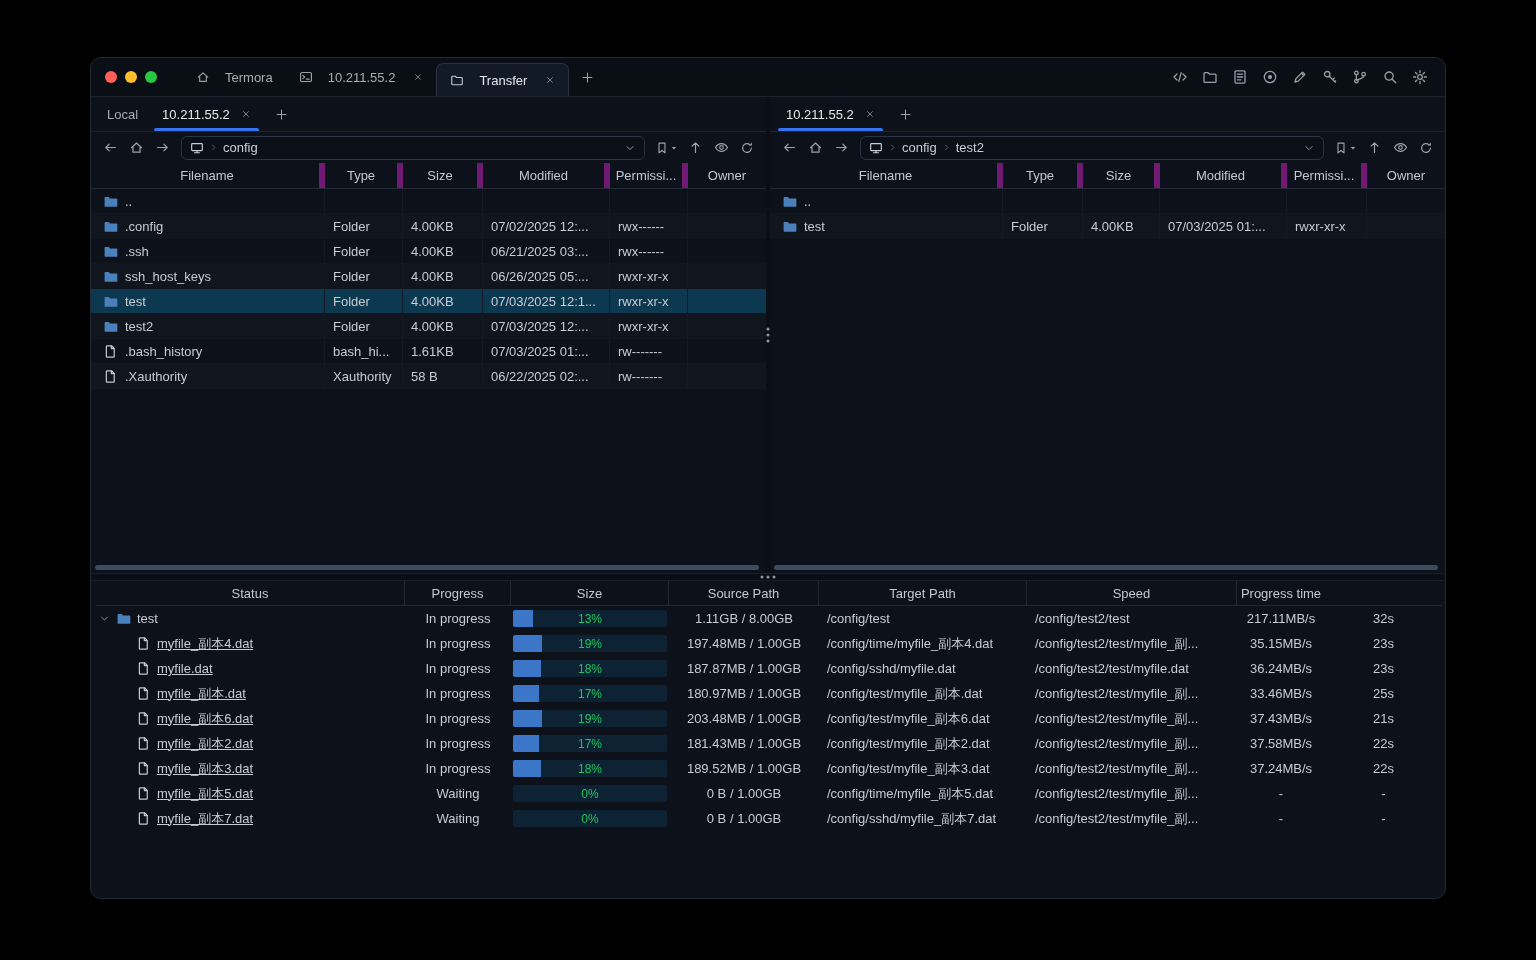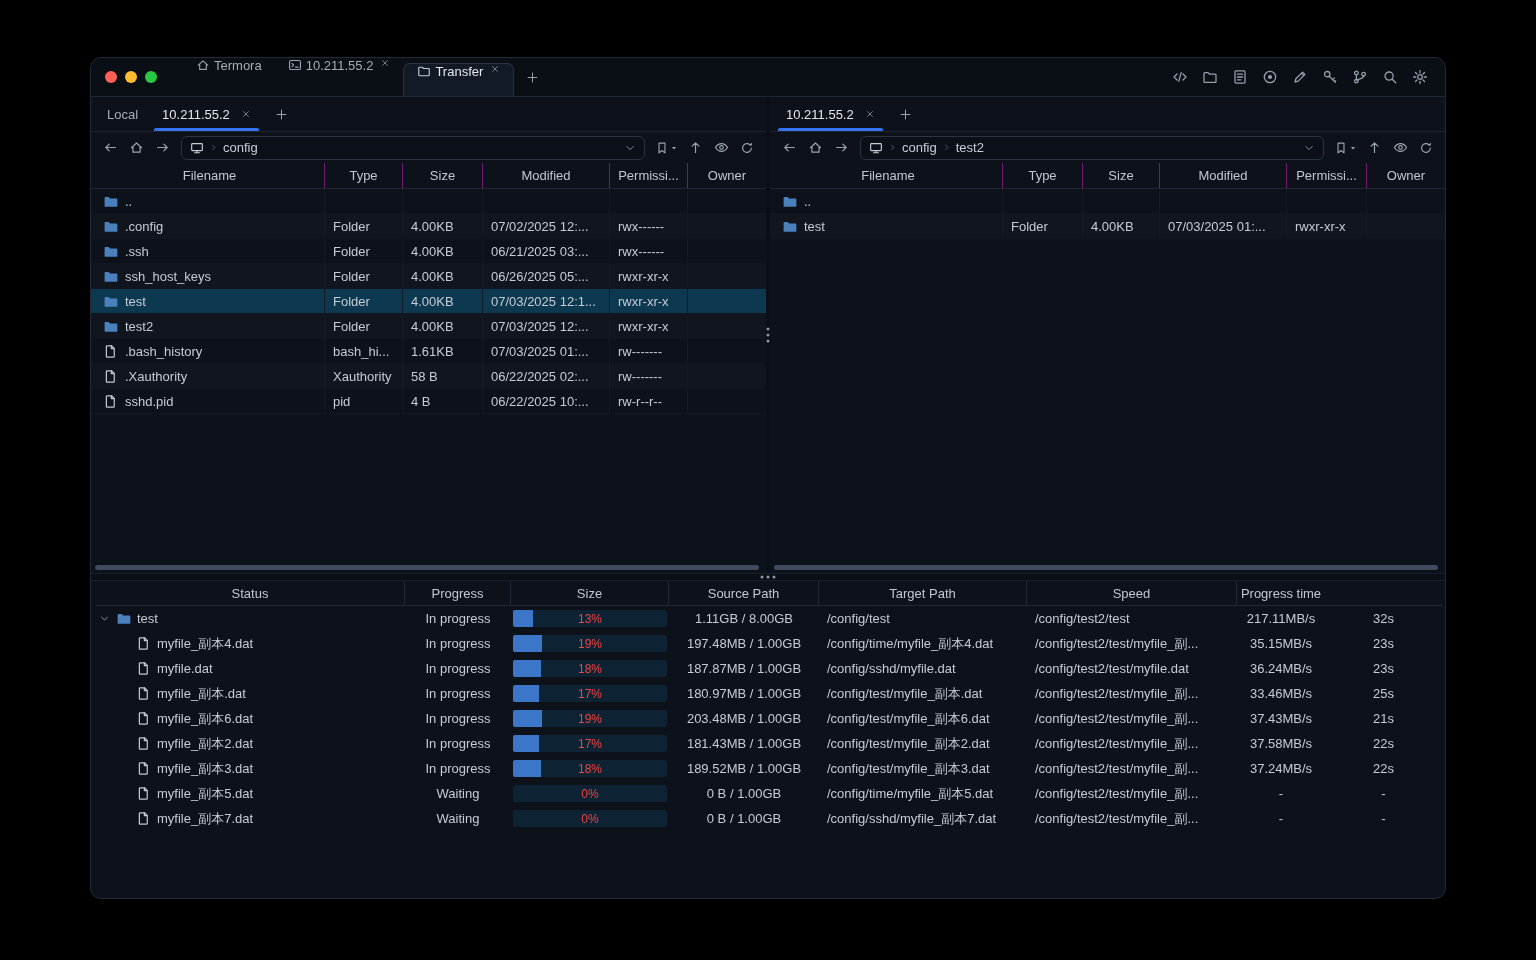--- a/index.html
+++ b/index.html
@@ -14,21 +14,21 @@
     background:#0d1119; border:1px solid #232a37; border-radius:11px;
     display:flex; flex-direction:column; overflow:hidden;
     box-shadow:0 18px 50px rgba(0,0,0,.65);
   }
   
   .titlebar { flex:0 0 39px; display:flex; align-items:stretch; background:#0a0e15;
               border-bottom:1px solid #1d2530; padding-left:14px; }
   .traffic { display:flex; align-items:center; gap:8px; margin-right:26px; }
   .tl { width:12px; height:12px; border-radius:50%; }
   .app-tabs { display:flex; align-items:stretch; }
-  .app-tab { display:flex; align-items:flex-start; gap:4px; padding:0 13px; color:#a6adb6; font-size:13px; }
+  .app-tab { display:flex; align-items:center; gap:15px; padding:0 13px; color:#a6adb6; font-size:13px; }
   .app-tab .icon { color:#98a0ab; }
   .app-tab.active { background:#131a27; border:1px solid #2a3342; border-bottom:none;
                     border-radius:7px 7px 0 0; color:#e4e8ed; margin-top:5px; }
   .app-tab.active .icon { color:#c3c9d2; }
   .tab-close { color:#8d95a1; margin-left:3px; }
   .new-tab { display:flex; align-items:center; padding:0 12px; color:#98a0ab; }
   .tb-actions { margin-left:auto; display:flex; align-items:center; gap:12px; padding-right:16px; color:#969eab; }
   .tb-act { width:18px; height:18px; display:flex; align-items:center; justify-content:center; }
   
   .panes { flex:0 0 476px; display:flex; min-height:0; }
@@ -46,21 +46,21 @@
   .pane-toolbar { flex:0 0 31px; display:flex; align-items:center; padding:0 6px; color:#9aa2ad; }
   .nav-btn { width:26px; height:24px; display:flex; align-items:center; justify-content:center; border-radius:5px; }
   .path-bar { flex:1; height:24px; margin:0 6px; border:1px solid #2b3444; border-radius:6px; background:#0b0f17;
               display:flex; align-items:center; padding:0 8px; gap:5px; min-width:0; color:#c9ced6; font-size:13px; }
   .crumb-sep { color:#6d7684; display:flex; }
   .crumb { white-space:nowrap; }
   .path-caret { margin-left:auto; color:#8d95a1; display:flex; }
   .tb-btn { height:24px; display:flex; align-items:center; justify-content:center; padding:0 4px; border-radius:5px; gap:1px; }
   
   .ft-header { display:grid; flex:0 0 26px; border-bottom:1px solid #202836; color:#c2c8d1; font-size:13px; padding-left:4px; }
-  .ft-hcell { display:flex; align-items:center; justify-content:center; border-right:1px solid #701a75;
+  .ft-hcell { display:flex; align-items:center; justify-content:center; border-right:6px solid #701a75;
               white-space:nowrap; overflow:hidden; }
   .ft-hcell:last-child { border-right:none; }
   .ft-body { flex:1; position:relative; min-height:0; }
   .ft-row { display:grid; height:25px; align-items:stretch; font-size:13px; color:#c7ccd4;
             border-bottom:1px solid #12171f; padding-left:4px; }
   .ft-row.alt { background:#10151e; }
   .ft-row.selected { background:var(--selection,#0c3850); }
   .ft-cell { display:flex; align-items:center; padding:0 8px; border-right:1px solid #141a24;
              white-space:nowrap; overflow:hidden; }
   .ft-cell:last-child { border-right:none; }
@@ -71,27 +71,27 @@
   
   .transfer { flex:1; display:flex; flex-direction:column; min-height:0; padding:0 3px 0 5px; }
   .tt-header { display:grid; flex:0 0 25px; border-bottom:1px solid #202836; color:#c2c8d1; font-size:13px; }
   .tt-hcell { display:flex; align-items:center; justify-content:center; border-right:1px solid #202836;
               white-space:nowrap; overflow:hidden; }
   .tt-hcell:last-child { border-right:none; }
   .tt-row { display:grid; height:25px; align-items:center; font-size:13px; color:#c7ccd4; }
   .tt-cell { padding:0 8px; white-space:nowrap; overflow:hidden; }
   .center { text-align:center; }
   .tt-name { display:flex; align-items:center; gap:6px; padding:0 4px 0 3px; }
-  .tt-name.child { padding-left:40px; }
+  .tt-name.child { padding-left:40px;text-decoration:underline; }
   .tree-caret { color:#9aa2ad; }
   .pwrap { padding:0 2px; }
   .pbar { position:relative; height:17px; background:var(--progress-track,#0d2334); border-radius:2px; overflow:hidden; }
   .pfill { position:absolute; left:0; top:0; bottom:0; background:var(--progress-fill,#3b76c9); }
   .plabel { position:absolute; inset:0; display:flex; align-items:center; justify-content:center;
-            font-size:12px; color:#ef4444; }
+            font-size:12px; color:#22c55e; }
   .icon { display:inline-flex; flex:0 0 auto; }
   .icon svg { width:100%; height:100%; }
 </style>
 </head>
 <body>
 
 <div class="window">
   <div class="titlebar">
     <div class="traffic" id="traffic">
         <span class="tl" style="background:#ff5f57"></span>
@@ -440,36 +440,20 @@
                   <path d="M4.4 1.9h4.7l2.9 2.9v8.5c0 .4-.3.8-.8.8H4.4c-.4 0-.8-.3-.8-.8V2.7c0-.4.3-.8.8-.8z"></path>
                   <path d="M8.9 2v2.9h2.9"></path>
                 </svg>
               </span>
               <span>.Xauthority</span>
             </div>
             <div class="ft-cell">Xauthority</div>
             <div class="ft-cell">58 B</div>
             <div class="ft-cell">06/22/2025 02:...</div>
             <div class="ft-cell">rw-------</div>
-            <div class="ft-cell"></div>
-          </div>
-          <div class="ft-row" style="grid-template-columns:230px 78px 80px 127px 78px 1fr">
-            <div class="ft-cell name-cell">
-              <span class="icon c-file" style="width:15px;height:15px">
-                <svg viewBox="0 0 16 16" fill="none" stroke="currentColor" stroke-width="1.3" stroke-linecap="round" stroke-linejoin="round">
-                  <path d="M4.4 1.9h4.7l2.9 2.9v8.5c0 .4-.3.8-.8.8H4.4c-.4 0-.8-.3-.8-.8V2.7c0-.4.3-.8.8-.8z"></path>
-                  <path d="M8.9 2v2.9h2.9"></path>
-                </svg>
-              </span>
-              <span>sshd.pid</span>
-            </div>
-            <div class="ft-cell">pid</div>
-            <div class="ft-cell">4 B</div>
-            <div class="ft-cell">06/22/2025 10:...</div>
-            <div class="ft-cell">rw-r--r--</div>
             <div class="ft-cell"></div>
           </div>
           <div class="hscroll"></div>
         </div>
       </section>
     <div class="vsplit">
       <span class="vdots">
           <i></i>
           <i></i>
           <i></i>

